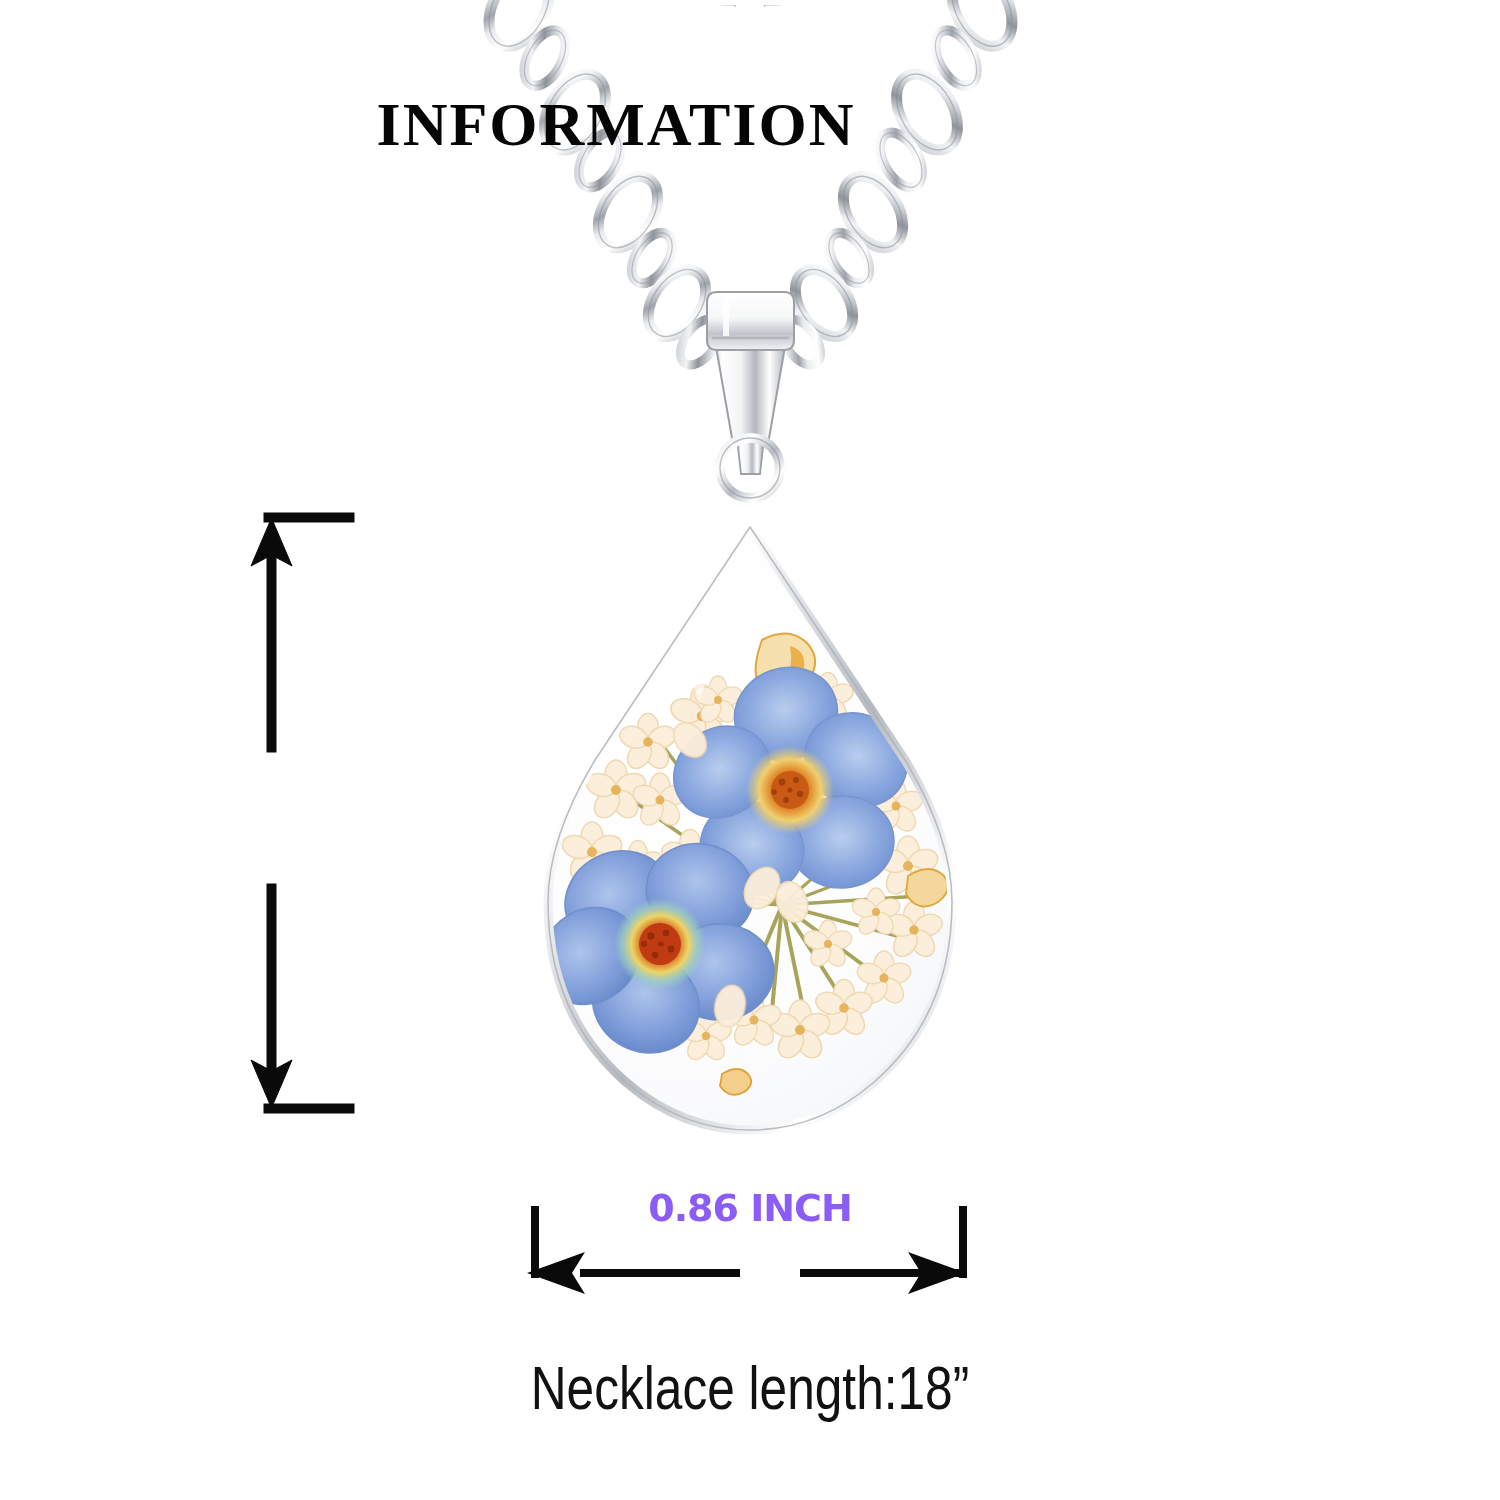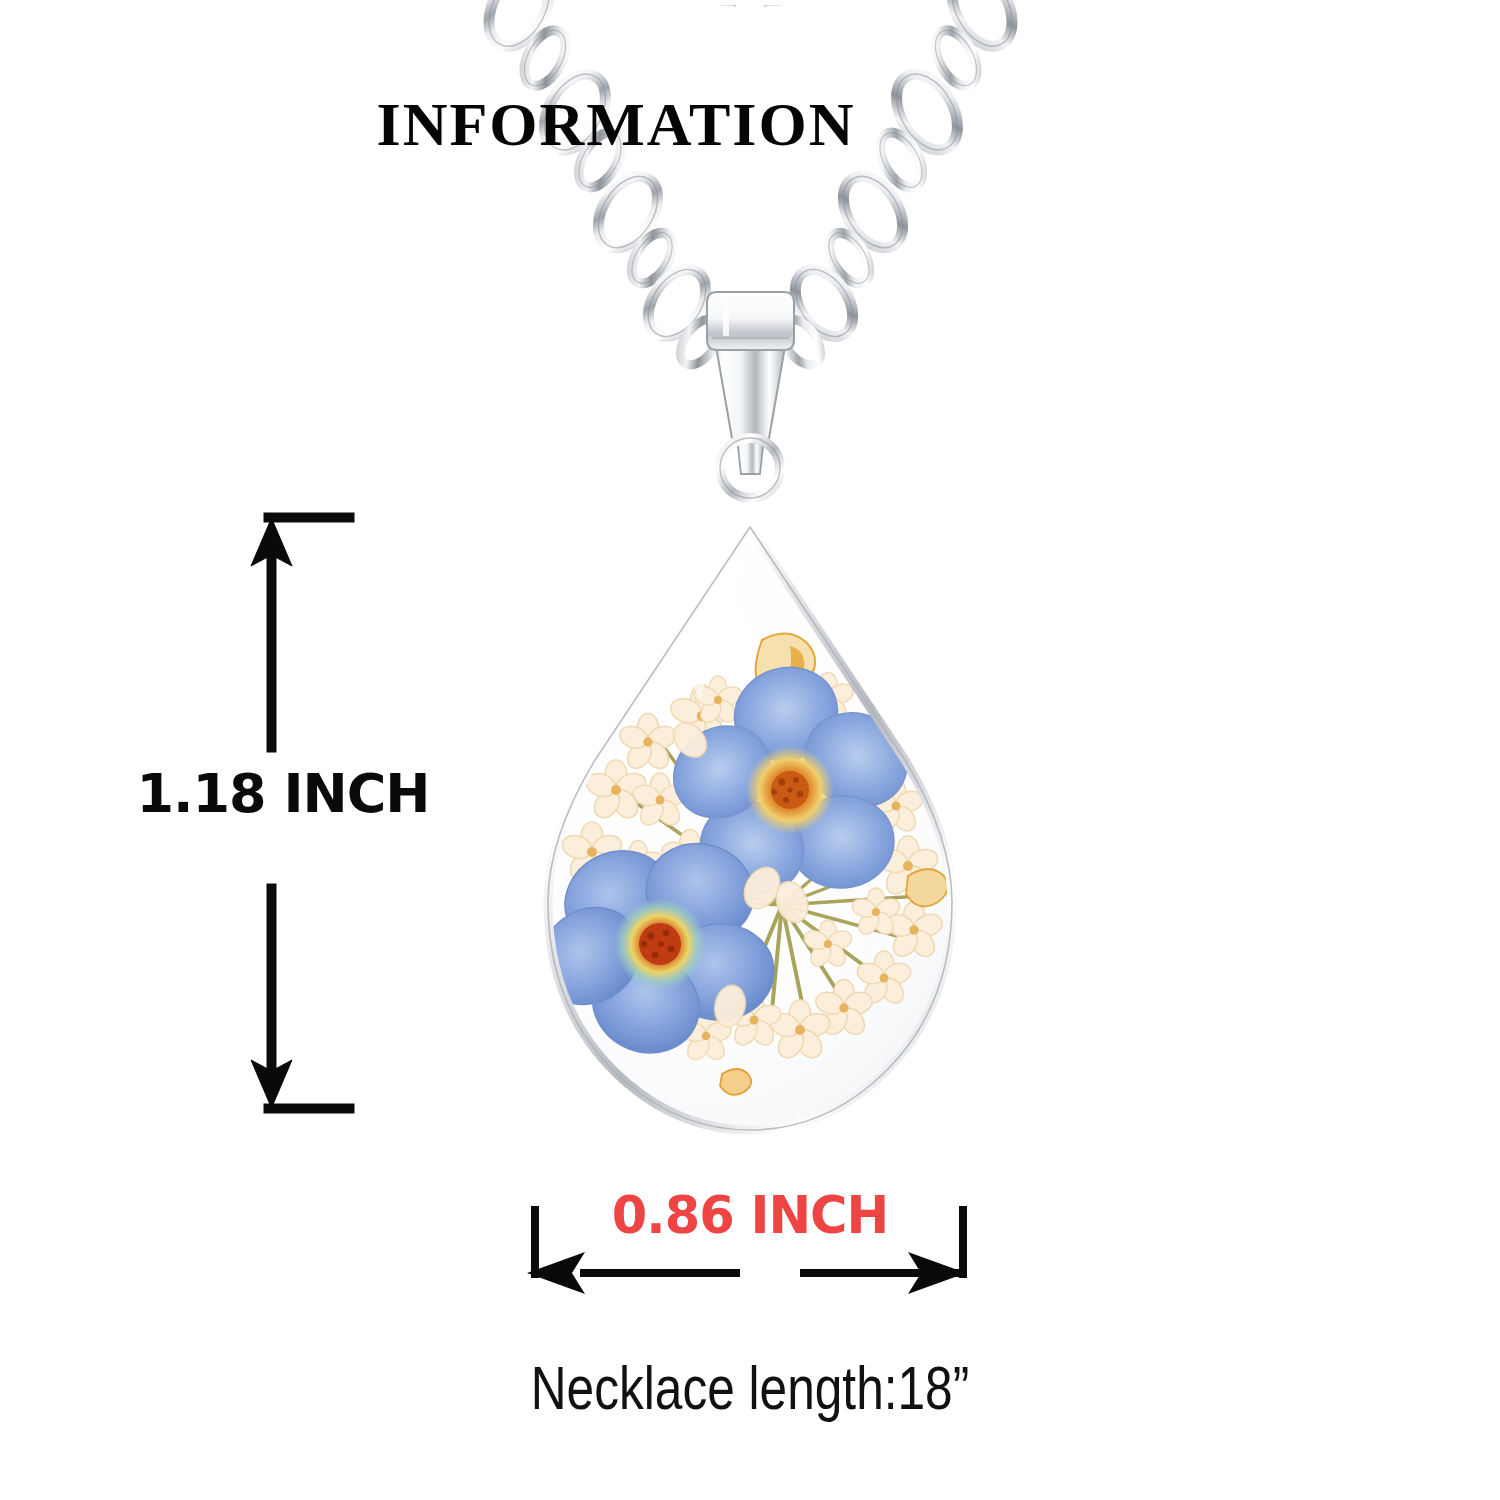--- a/index.html
+++ b/index.html
@@ -45,23 +45,23 @@
     white-space:nowrap;
     z-index:7;
   }
   #horiz-label{
     position:absolute;
     left:530px;top:1186px;
     width:440px;
     text-align:center;
     font-family:"DejaVu Sans", sans-serif;
     font-weight:700;
-    font-size:51px;
+    font-size:38px;
     letter-spacing:-1px;
-    color:#ef4444;
+    color:#8b5cf6;
     white-space:nowrap;
     z-index:7;
   }
   #necklace-caption{
     position:absolute;
     left:0;top:1352px;width:1500px;
     text-align:center;
     font-family:"Liberation Sans", sans-serif;
     font-weight:400;
     font-size:62px;
@@ -548,17 +548,16 @@
       <rect x="580" y="1269" width="160" height="8"></rect>
       <path d="M527 1273 L585 1252 L572 1273 L585 1294 Z"></path>
 
       <rect x="800" y="1269" width="160" height="8"></rect>
       <path d="M966 1273 L908 1252 L921 1273 L908 1294 Z"></path>
 
       <rect x="959" y="1206" width="8" height="72"></rect>
     </g>
   </svg>
 
-  <div id="vert-label">1.18 INCH</div>
   <div id="horiz-label">0.86 INCH</div>
   <div id="necklace-caption">Necklace length:18”</div>
 
 </div>
 
 </body></html>

